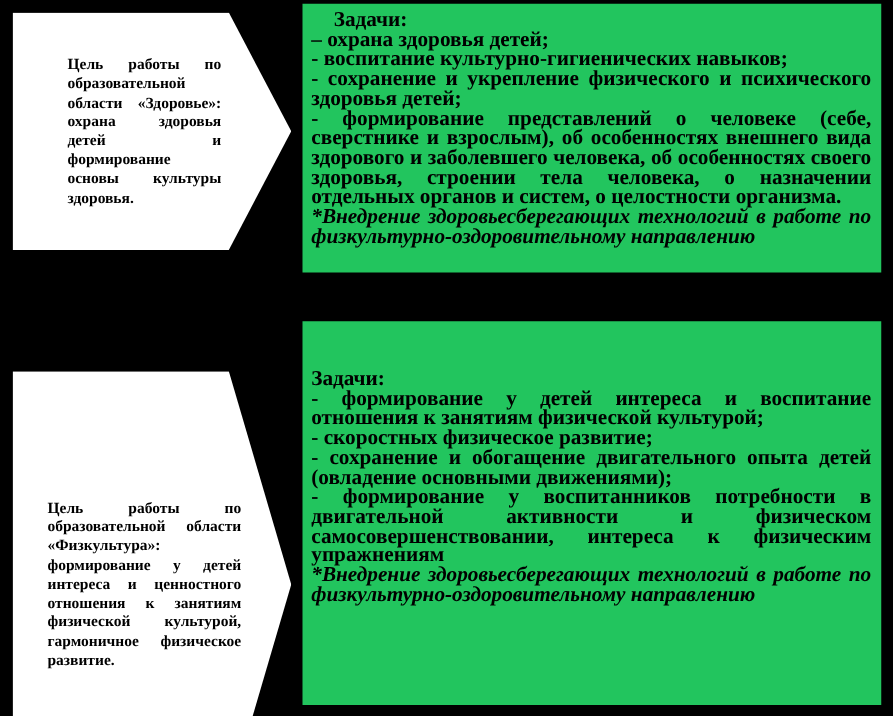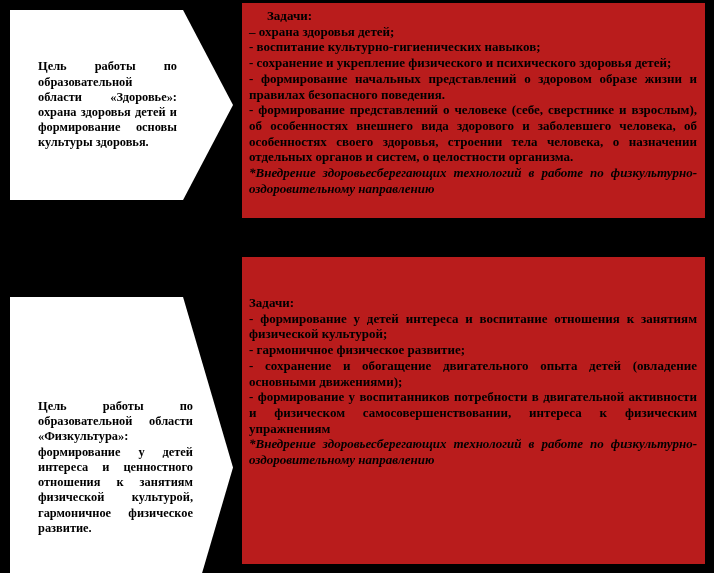--- a/index.html
+++ b/index.html
@@ -29,33 +29,33 @@
   .arrow-1 { top: 10px;  height: 190px; }
   .arrow-2 { top: 297px; height: 341px; justify-content: center; }
   .arrow-text {
     width: 100%;
     box-sizing: border-box;
     font-weight: bold;
     font-size: 12.4px;
     line-height: 15.2px;
     text-align: justify;
   }
-  .arrow-1 .arrow-text { padding: 0 56px 0 28px; }
+  .arrow-1 .arrow-text { padding: 0 56px 0 44px; }
   .arrow-2 .arrow-text { padding: 0 40px 0 28px; }
 
   
   .task-box {
     position: absolute;
     left: 242px;
     width: 463px;
-    background: #b91c1c;
+    background: #22c55e;
     box-sizing: border-box;
     padding: 5px 8px 4px 7px;
     font-weight: bold;
-    font-size: 13px;
+    font-size: 17px;
     line-height: 15.7px;
   }
   .task-box-1 { top: 3px;   height: 215px; }
   .task-box-2 { top: 257px; height: 307px; padding-top: 38px; }
   .box-heading { text-indent: 18px; }
   .task-box-2 .box-heading { text-indent: 0; }
   .task-item { text-align: justify; }
   .box-footnote {
     font-style: italic;
     text-align: justify;
@@ -72,27 +72,26 @@
 
   <div class="arrow arrow-2">
     <div class="arrow-text">Цель работы по образовательной области «Физкультура»: формирование у детей интереса и ценностного отношения к занятиям физической культурой, гармоничное физическое развитие.</div>
   </div>
 
   <div class="task-box task-box-1">
     <div class="box-heading">Задачи:</div>
     <div class="task-item">– охрана здоровья детей;</div>
     <div class="task-item">- воспитание культурно-гигиенических навыков;</div>
     <div class="task-item">- сохранение и укрепление физического и психического здоровья детей;</div>
-    <div class="task-item">- формирование начальных представлений о здоровом образе жизни и правилах безопасного поведения.</div>
     <div class="task-item">- формирование представлений о человеке (себе, сверстнике и взрослым), об особенностях внешнего вида здорового и заболевшего человека, об особенностях своего здоровья, строении тела человека, о назначении отдельных органов и систем, о целостности организма.</div>
     <div class="box-footnote">*Внедрение здоровьесберегающих технологий в работе по физкультурно-оздоровительному направлению</div>
   </div>
 
   <div class="task-box task-box-2">
     <div class="box-heading">Задачи:</div>
     <div class="task-item">- формирование у детей интереса и воспитание отношения к занятиям физической культурой;</div>
-    <div class="task-item">- гармоничное физическое развитие;</div>
+    <div class="task-item">- скоростных физическое развитие;</div>
     <div class="task-item">- сохранение и обогащение двигательного опыта детей (овладение основными движениями);</div>
     <div class="task-item">- формирование у воспитанников потребности в двигательной активности и физическом самосовершенствовании, интереса к физическим упражнениям</div>
     <div class="box-footnote">*Внедрение здоровьесберегающих технологий в работе по физкультурно-оздоровительному направлению</div>
   </div>
 
 </div>
 
 </body></html>

